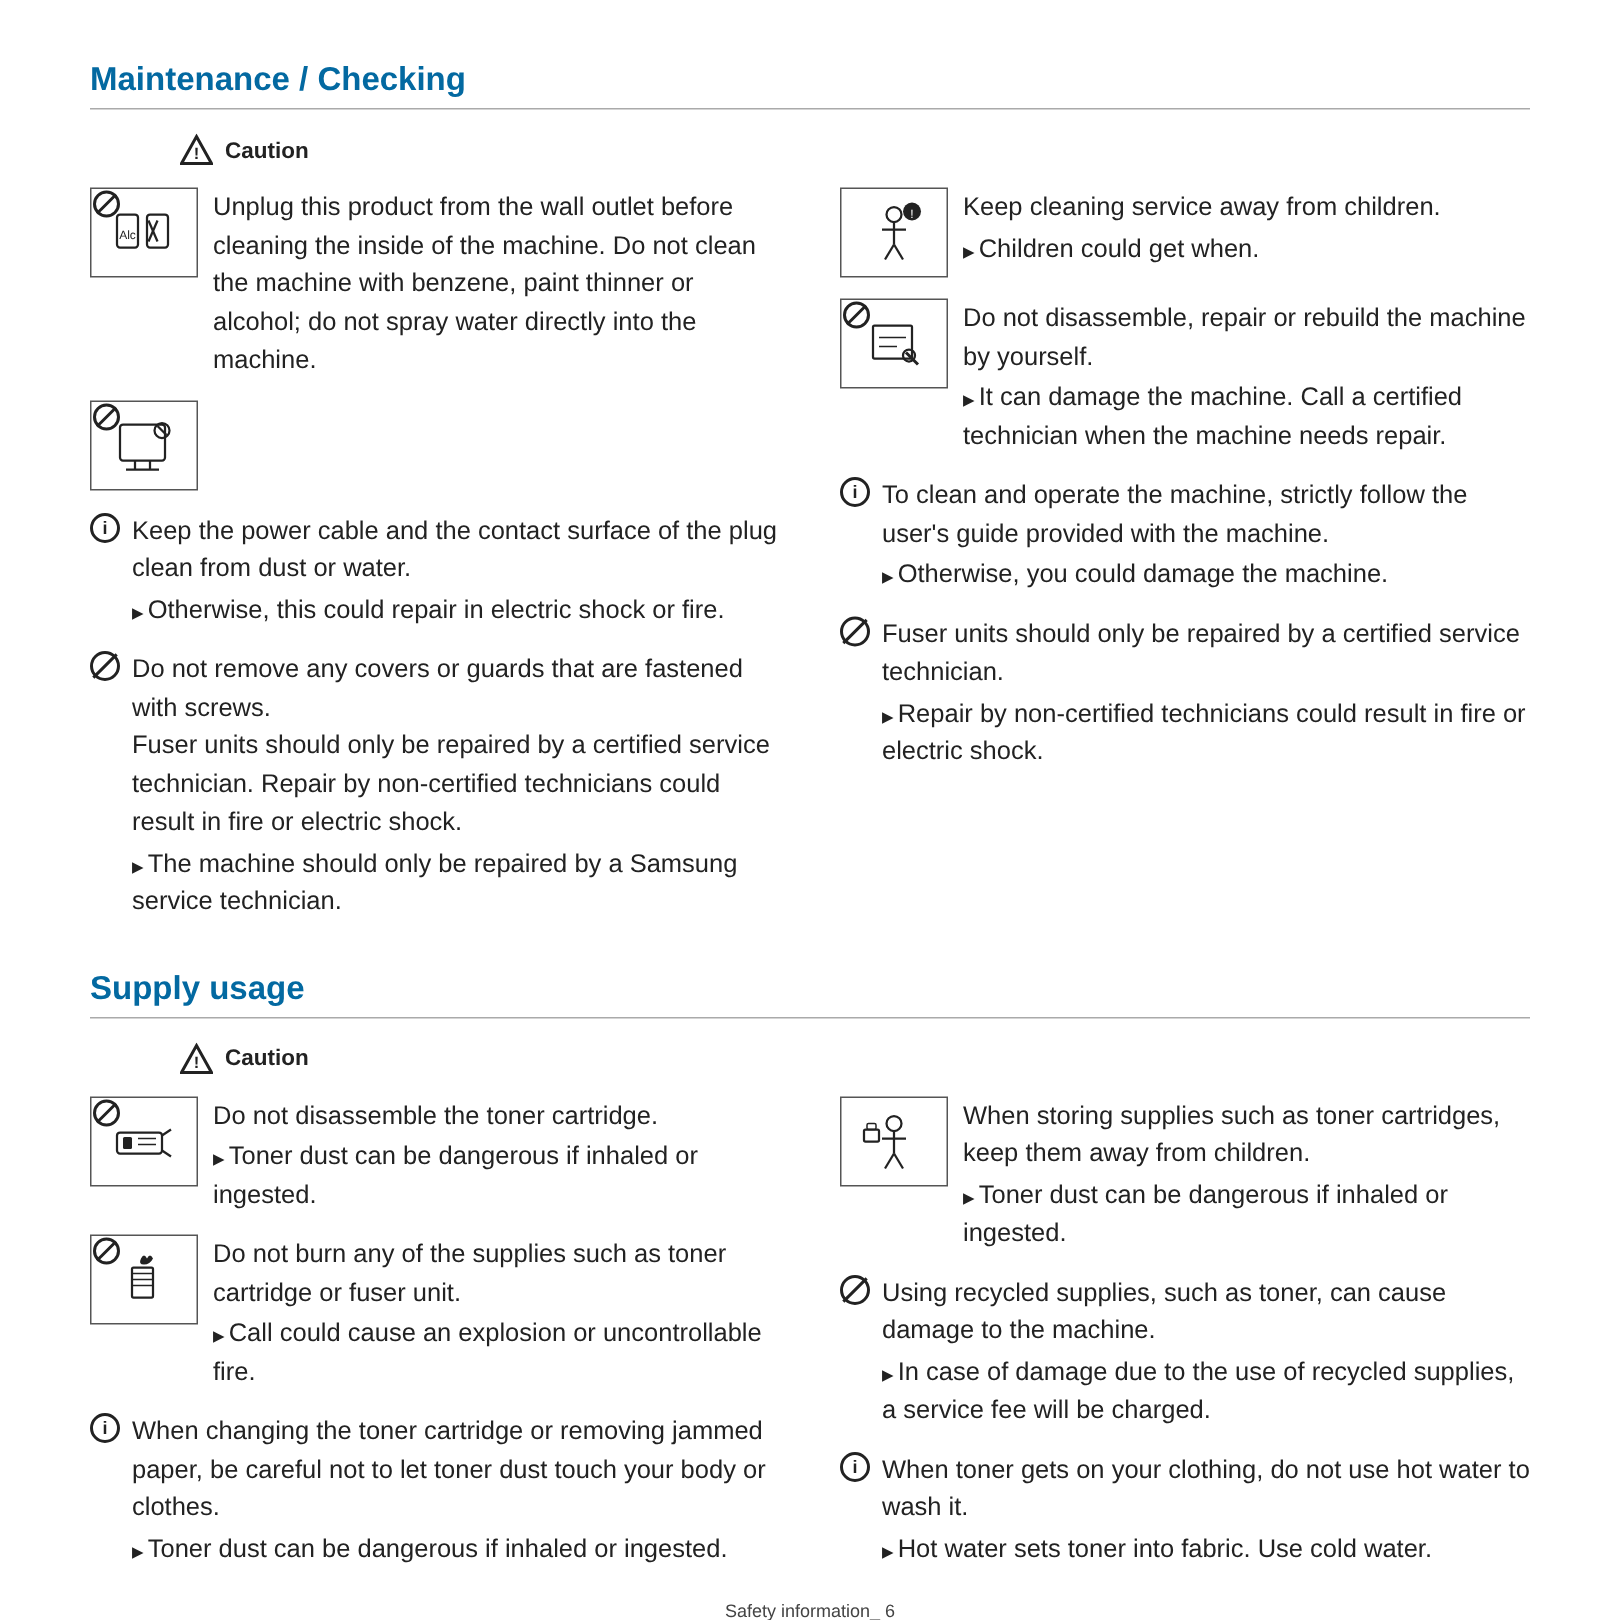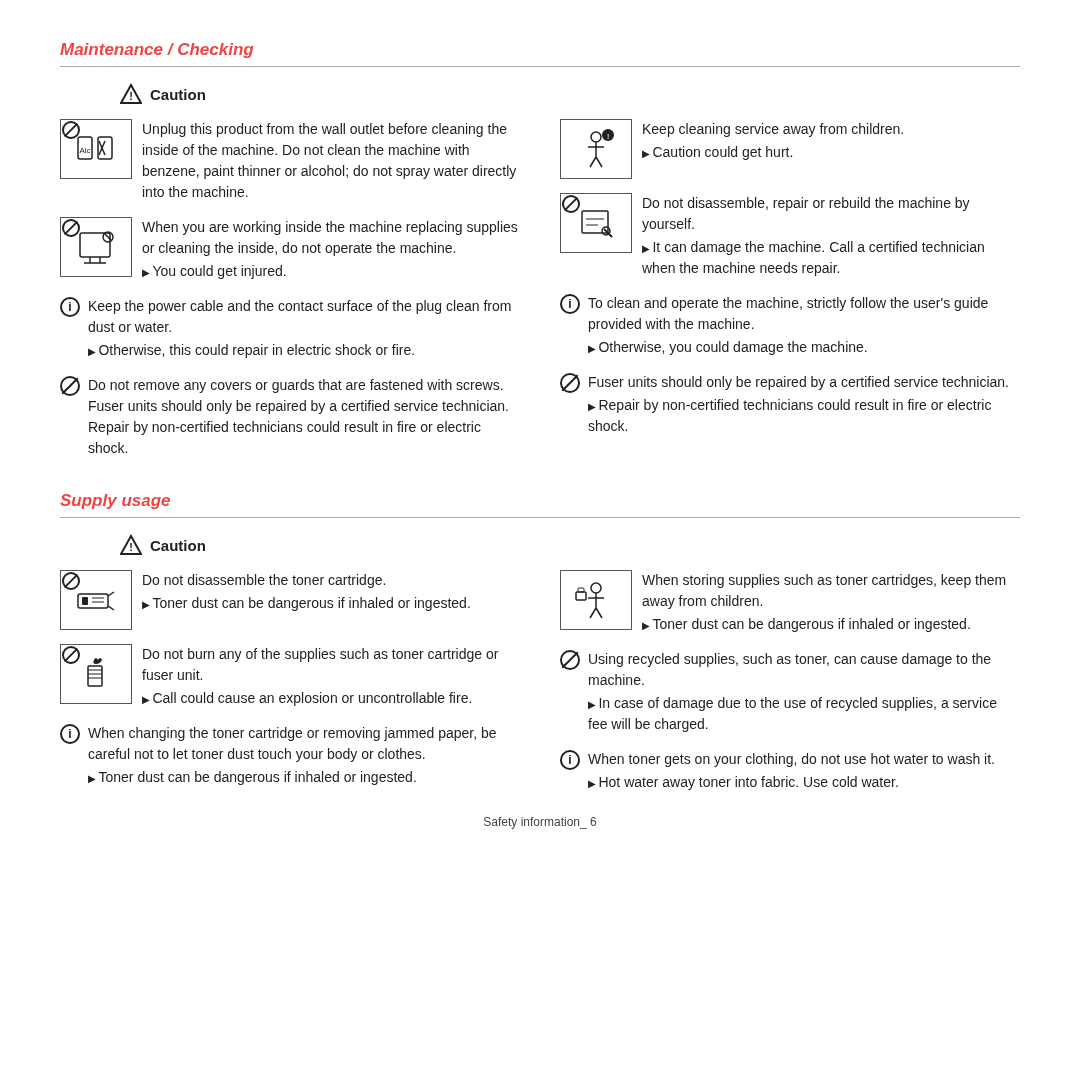--- a/index.html
+++ b/index.html
@@ -9,25 +9,24 @@
       background: #fff;
       font-family: Arial, sans-serif;
       font-size: 13px;
       color: #222;
       overflow: hidden;
     }
     .page {
       padding: 40px 60px 30px 60px;
     }
     .section-title {
-      color: #ef4444;
-      font-size: 17px;
+      color: #0369a1;
+      font-size: 22px;
       font-weight: bold;
       margin-bottom: 6px;
-      font-style: italic;
     }
     .section-divider {
       border: none;
       border-top: 1px solid #aaa;
       margin-bottom: 16px;
     }
     .caution-header {
       display: flex;
       align-items: center;
       gap: 8px;
@@ -72,21 +71,21 @@
       content: '';
       position: absolute;
       width: 18px;
       height: 2px;
       background: #222;
       transform: rotate(-45deg);
       transform-origin: center;
     }
     .text-block {
       flex: 1;
-      font-size: 14px;
+      font-size: 17px;
       line-height: 1.5;
     }
     .text-block .arrow {
       margin-top: 2px;
     }
     .arrow::before {
       content: '▶ ';
       font-size: 10px;
     }
     .simple-item {
@@ -195,43 +194,40 @@
             <div class="icon-no"></div>
             <svg width="52" height="44" viewBox="0 0 52 44">
               <rect x="10" y="8" width="30" height="24" rx="2" fill="none" stroke="#222" stroke-width="1.5"></rect>
               <line x1="20" y1="32" x2="20" y2="38" stroke="#222" stroke-width="1.5"></line>
               <line x1="30" y1="32" x2="30" y2="38" stroke="#222" stroke-width="1.5"></line>
               <line x1="14" y1="38" x2="36" y2="38" stroke="#222" stroke-width="1.5"></line>
               <circle cx="38" cy="12" r="5" fill="none" stroke="#222" stroke-width="1.5"></circle>
               <line x1="35" y1="9" x2="41" y2="15" stroke="#222" stroke-width="1.5"></line>
             </svg>
           </div>
-          <div class="text-block">
-            <span>When you are working inside the machine replacing supplies or cleaning the inside, do not operate the machine.</span>
-            <div class="arrow">
-              <span>You could get injured.</span>
-            </div>
-          </div>
         </div>
 
         <div class="simple-item">
           <div class="i-circle">i</div>
           <div class="text-block">
             <span>Keep the power cable and the contact surface of the plug clean from dust or water.</span>
             <div class="arrow">
               <span>Otherwise, this could repair in electric shock or fire.</span>
             </div>
           </div>
         </div>
 
         <div class="simple-item">
           <div class="no-circle"></div>
           <div class="text-block">
             <span>Do not remove any covers or guards that are fastened with screws.</span><br>
             <span>Fuser units should only be repaired by a certified service technician. Repair by non-certified technicians could result in fire or electric shock.</span>
+            <div class="arrow">
+              <span>The machine should only be repaired by a Samsung service technician.</span>
+            </div>
           </div>
         </div>
 
       </div>
 
       <div>
 
         <div class="warning-item">
           <div class="box-img">
             <svg width="52" height="44" viewBox="0 0 52 44">
@@ -240,21 +236,21 @@
               <line x1="18" y1="20" x2="34" y2="20" stroke="#222" stroke-width="1.5"></line>
               <line x1="26" y1="30" x2="20" y2="40" stroke="#222" stroke-width="1.5"></line>
               <line x1="26" y1="30" x2="32" y2="40" stroke="#222" stroke-width="1.5"></line>
               <circle cx="38" cy="8" r="6" fill="#222"></circle>
               <text x="38" y="12" text-anchor="middle" font-size="8" fill="#fff">!</text>
             </svg>
           </div>
           <div class="text-block">
             <span>Keep cleaning service away from children.</span>
             <div class="arrow">
-              <span>Caution could get hurt.</span>
+              <span>Children could get when.</span>
             </div>
           </div>
         </div>
 
         <div class="warning-item">
           <div class="box-img">
             <div class="icon-no"></div>
             <svg width="52" height="44" viewBox="0 0 52 44">
               <rect x="12" y="10" width="26" height="22" rx="1" fill="none" stroke="#222" stroke-width="1.5"></rect>
               <line x1="16" y1="18" x2="34" y2="18" stroke="#222" stroke-width="1"></line>
@@ -394,21 +390,21 @@
               <span>In case of damage due to the use of recycled supplies, a service fee will be charged.</span>
             </div>
           </div>
         </div>
 
         <div class="simple-item">
           <div class="i-circle">i</div>
           <div class="text-block">
             <span>When toner gets on your clothing, do not use hot water to wash it.</span>
             <div class="arrow">
-              <span>Hot water away toner into fabric. Use cold water.</span>
+              <span>Hot water sets toner into fabric. Use cold water.</span>
             </div>
           </div>
         </div>
 
       </div>
     </div>
   </div>
 
   <div class="footer">Safety information_ 6</div>
 </div>

